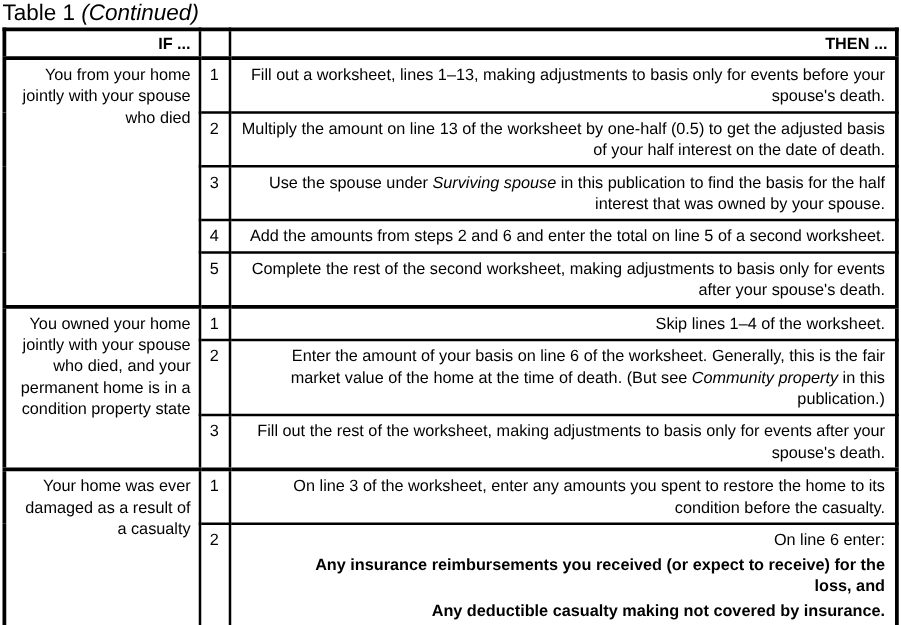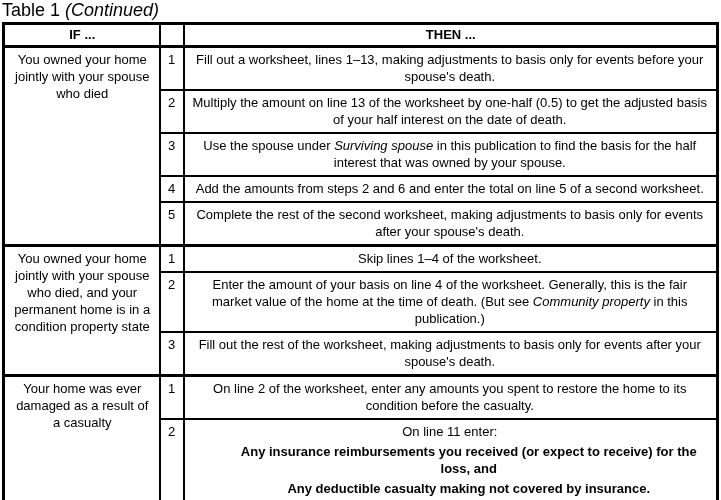--- a/index.html
+++ b/index.html
@@ -31,21 +31,21 @@
     background: #ffffff;
   }
   col.c-if   { width: 156px; }
   col.c-num  { width: 24px; }
   col.c-then { width: auto; }
   th, td {
     border: 2px solid #000000;
     vertical-align: top;
     font-size: 13px;
     line-height: 17px;
-    text-align: center;
+    text-align: right;
     font-weight: normal;
   }
   thead th {
     font-weight: bold;
     padding: 1px 6px 2px 7px;
   }
   td.if-cell {
     padding: 3px 6px 4px 7px;
   }
   td.num-cell {
@@ -84,21 +84,21 @@
   </colgroup>
   <thead>
     <tr>
       <th>IF ...</th>
       <th></th>
       <th>THEN ...</th>
     </tr>
   </thead>
   <tbody>
       <tr class="group-start">
-        <td rowspan="5" class="if-cell">You owned your home jointly with your spouse who died</td>
+        <td rowspan="5" class="if-cell">You from your home jointly with your spouse who died</td>
         <td class="num-cell">1</td>
         <td class="then-cell"><span>Fill out a worksheet, lines 1–13, making adjustments to basis only for events before your spouse's death.</span></td>
       </tr>
       <tr>
         <td class="num-cell">2</td>
         <td class="then-cell"><span>Multiply the amount on line 13 of the worksheet by one-half (0.5) to get the adjusted basis of your half interest on the date of death.</span></td>
       </tr>
       <tr>
         <td class="num-cell">3</td>
         <td class="then-cell"><span>Use the spouse under </span><i>Surviving spouse</i><span> in this publication to find the basis for the half interest that was owned by your spouse.</span></td>
@@ -111,29 +111,29 @@
         <td class="num-cell">5</td>
         <td class="then-cell"><span>Complete the rest of the second worksheet, making adjustments to basis only for events after your spouse's death.</span></td>
       </tr>
       <tr class="group-start">
         <td rowspan="3" class="if-cell">You owned your home jointly with your spouse who died, and your permanent home is in a condition property state</td>
         <td class="num-cell">1</td>
         <td class="then-cell"><span>Skip lines 1–4 of the worksheet.</span></td>
       </tr>
       <tr>
         <td class="num-cell">2</td>
-        <td class="then-cell"><span>Enter the amount of your basis on line 4 of the worksheet. Generally, this is the fair market value of the home at the time of death. (But see </span><i>Community property</i><span> in this publication.)</span></td>
+        <td class="then-cell"><span>Enter the amount of your basis on line 6 of the worksheet. Generally, this is the fair market value of the home at the time of death. (But see </span><i>Community property</i><span> in this publication.)</span></td>
       </tr>
       <tr>
         <td class="num-cell">3</td>
         <td class="then-cell"><span>Fill out the rest of the worksheet, making adjustments to basis only for events after your spouse's death.</span></td>
       </tr>
       <tr class="group-start">
         <td rowspan="2" class="if-cell">Your home was ever damaged as a result of a casualty</td>
         <td class="num-cell">1</td>
-        <td class="then-cell"><span>On line 2 of the worksheet, enter any amounts you spent to restore the home to its condition before the casualty.</span></td>
+        <td class="then-cell"><span>On line 3 of the worksheet, enter any amounts you spent to restore the home to its condition before the casualty.</span></td>
       </tr>
       <tr>
         <td class="num-cell">2</td>
-        <td class="then-cell"><span>On line 11 enter:</span><div class="sub-item">Any insurance reimbursements you received (or expect to receive) for the loss, and</div><div class="sub-item">Any deductible casualty making not covered by insurance.</div></td>
+        <td class="then-cell"><span>On line 6 enter:</span><div class="sub-item">Any insurance reimbursements you received (or expect to receive) for the loss, and</div><div class="sub-item">Any deductible casualty making not covered by insurance.</div></td>
       </tr>
     </tbody>
 </table>
 
 </body></html>

